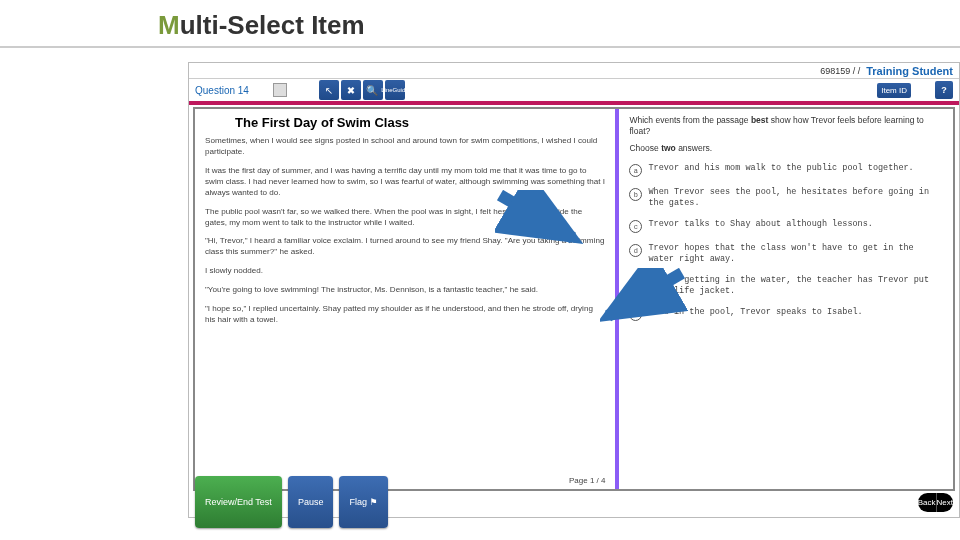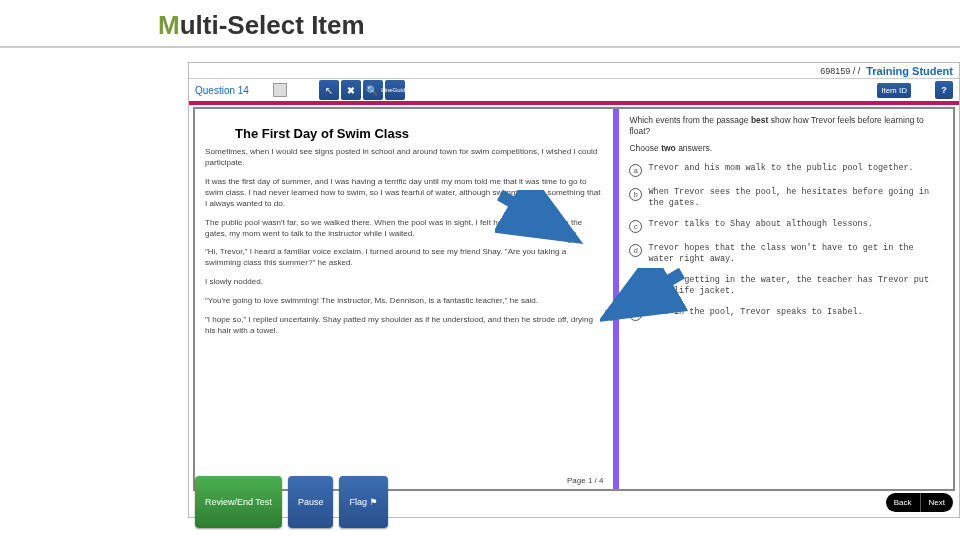--- a/index.html
+++ b/index.html
@@ -85,22 +85,22 @@
     display:flex;
     height: 384px;
     border-top: 2px solid #888;
     border-left: 2px solid #888;
     border-right: 2px solid #888;
     border-bottom: 2px solid #888;
     margin: 2px 4px;
   }
   .passage {
     flex: 0 0 56%;
-    border-right: 6px solid #8b5cf6;
-    padding: 17px 10px 4px 10px;
+    border-right: 4px solid #8b5cf6;
+    padding: 6px 10px 4px 10px;
     position: relative;
     overflow: hidden;
   }
   .passage h3 {
     margin: 0 0 6px 0;
     font-size: 13px;
     font-weight: bold;
     color: #000;
     text-align: left;
     padding-left: 30px;
@@ -147,21 +147,21 @@
     color:#fff; font-size:9px; padding:21px 10px; border-radius:4px;
     box-shadow: 0 1px 2px rgba(0,0,0,0.4);
   }
   .f-btn.green { background: linear-gradient(#4caf50,#2e7d32); }
   .f-btn.blue  { background: linear-gradient(#3d6db3,#28508c); }
   .footer .spacer { flex:1; }
   .nav-btn {
     display:flex;align-items:center;gap:0;
   }
   .nav-part {
-    background:#000;color:#fff;font-size:8px;padding:5px 8px;
+    background:#000;color:#fff;font-size:8px;padding:5px 0;
   }
   .nav-part.back { border-radius: 10px 0 0 10px; }
   .nav-part.next { border-radius: 0 10px 10px 0; border-left:1px solid #555;}
   
   .arrow {
     position:absolute; pointer-events:none;
   }
   .arrow svg { display:block; }
 </style>
 </head>

